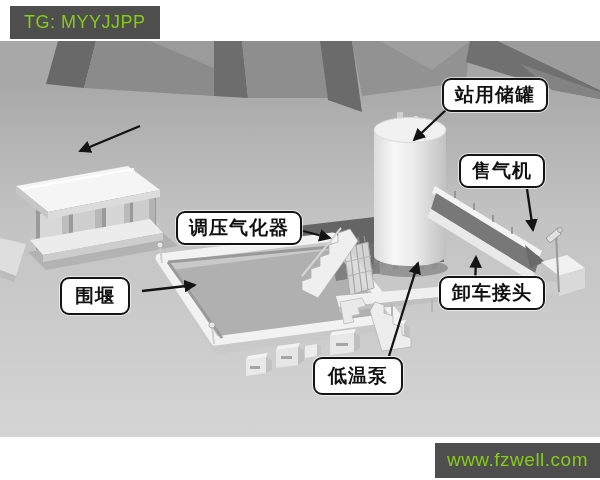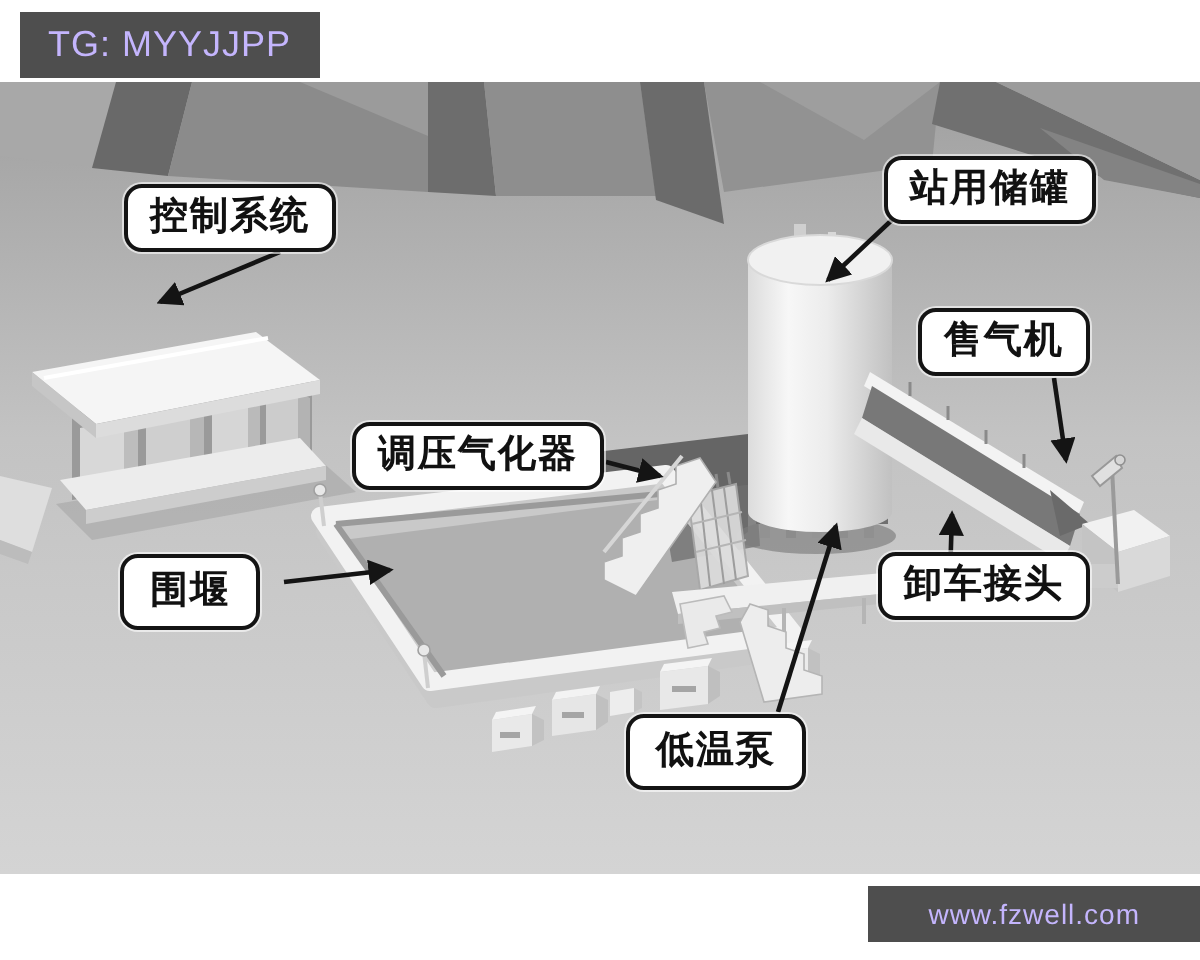--- a/index.html
+++ b/index.html
@@ -1,22 +1,22 @@
 <!DOCTYPE html>
 <html><head>
 <meta charset="utf-8">
 <style>
   html,body{margin:0;padding:0;background:#ffffff;}
   #stage{position:relative;width:600px;height:480px;background:#ffffff;overflow:hidden;
          font-family:"Liberation Sans","DejaVu Sans",sans-serif;}
   #scene-svg{position:absolute;left:0;top:41px;width:600px;height:396px;display:block;}
-  .badge{position:absolute;background:#4e4e4e;color:#c4b5fd;
+  .badge{position:absolute;background:#4e4e4e;color:#84cc16;
          font-family:"Liberation Sans","DejaVu Sans",sans-serif;
          font-size:18px;letter-spacing:0.5px;padding:5px 14px;line-height:1.3;white-space:nowrap;}
-  .badge.bottom{font-size:14px;padding:5px 30px;}
+  .badge.bottom{font-size:19px;padding:5px 12px;}
   .callout{position:absolute;background:#ffffff;border:2px solid #141414;border-radius:9px;
            color:#111111;font-family:"Liberation Serif","DejaVu Serif",serif;
            font-size:19px;font-weight:600;letter-spacing:1px;line-height:1.25;
            padding:3px 11px;white-space:nowrap;box-shadow:0 0 0 1px rgba(255,255,255,.6);}
   .callout.pad{padding:5px 13px;}
 </style>
 </head>
 <body>
 
 <div id="stage">
@@ -193,21 +193,20 @@
       <line x1="140" y1="126" x2="80" y2="151" marker-end="url(#arr)"></line>
       <line x1="447" y1="109" x2="414" y2="140" marker-end="url(#arr)"></line>
       <line x1="527" y1="189" x2="533" y2="230" marker-end="url(#arr)"></line>
       <line x1="303" y1="231" x2="330" y2="238" marker-end="url(#arr)"></line>
       <line x1="142" y1="291" x2="195" y2="285" marker-end="url(#arr)"></line>
       <line x1="475" y1="288" x2="476" y2="257" marker-end="url(#arr)"></line>
       <line x1="389" y1="356" x2="418" y2="263" marker-end="url(#arr)"></line>
     </g>
   </svg>
 
-  <div class="callout" style="left:62px;top:92px;">控制系统</div>
   <div class="callout" style="left:442px;top:78px;">站用储罐</div>
   <div class="callout" style="left:459px;top:154px;">售气机</div>
   <div class="callout" style="left:176px;top:211px;">调压气化器</div>
   <div class="callout pad" style="left:60px;top:277px;">围堰</div>
   <div class="callout" style="left:439px;top:276px;">卸车接头</div>
   <div class="callout pad" style="left:313px;top:357px;">低温泵</div>
 
   <div class="badge" style="left:10px;top:6px;">TG: MYYJJPP</div>
   <div class="badge bottom" style="right:0px;top:443px;">www.fzwell.com</div>
 

